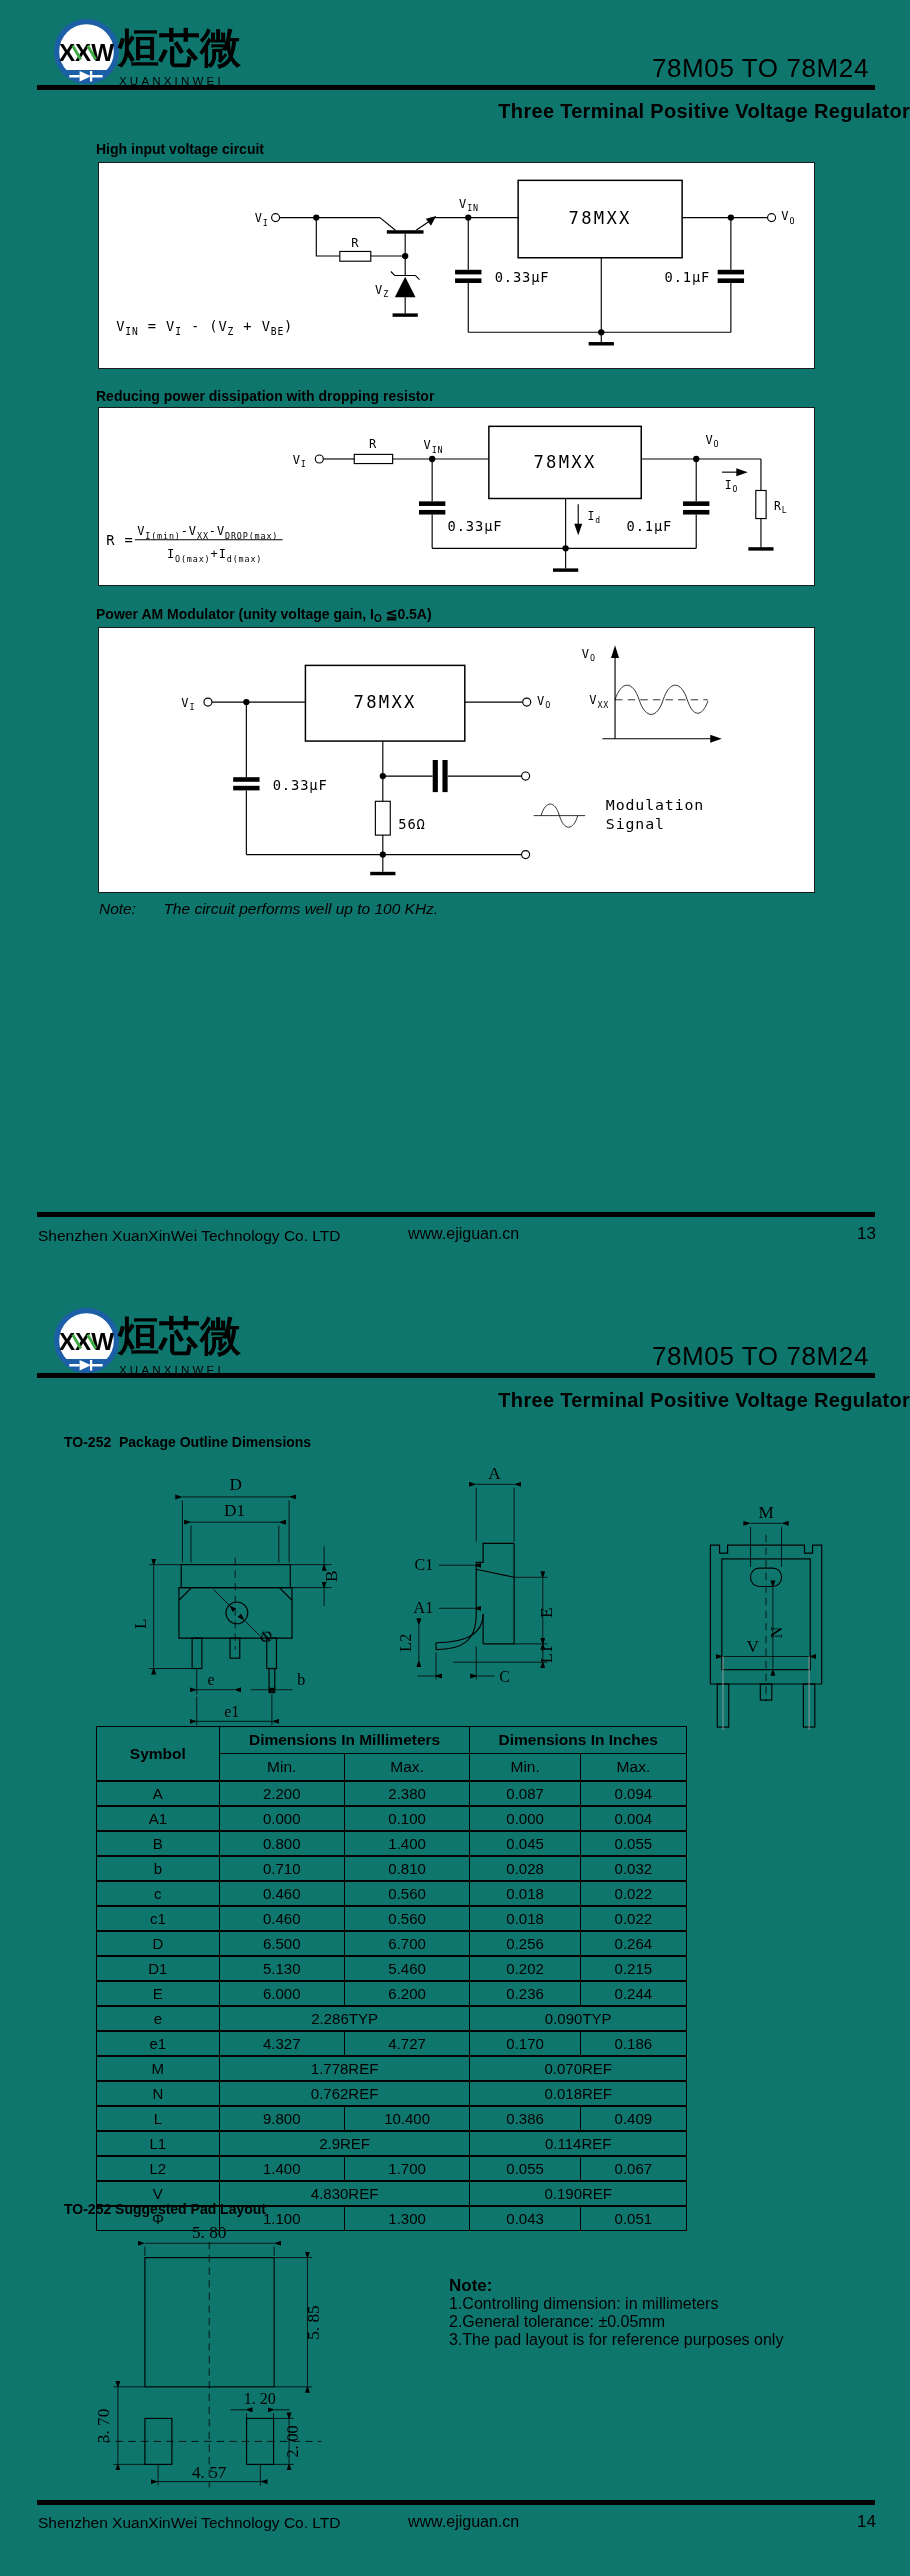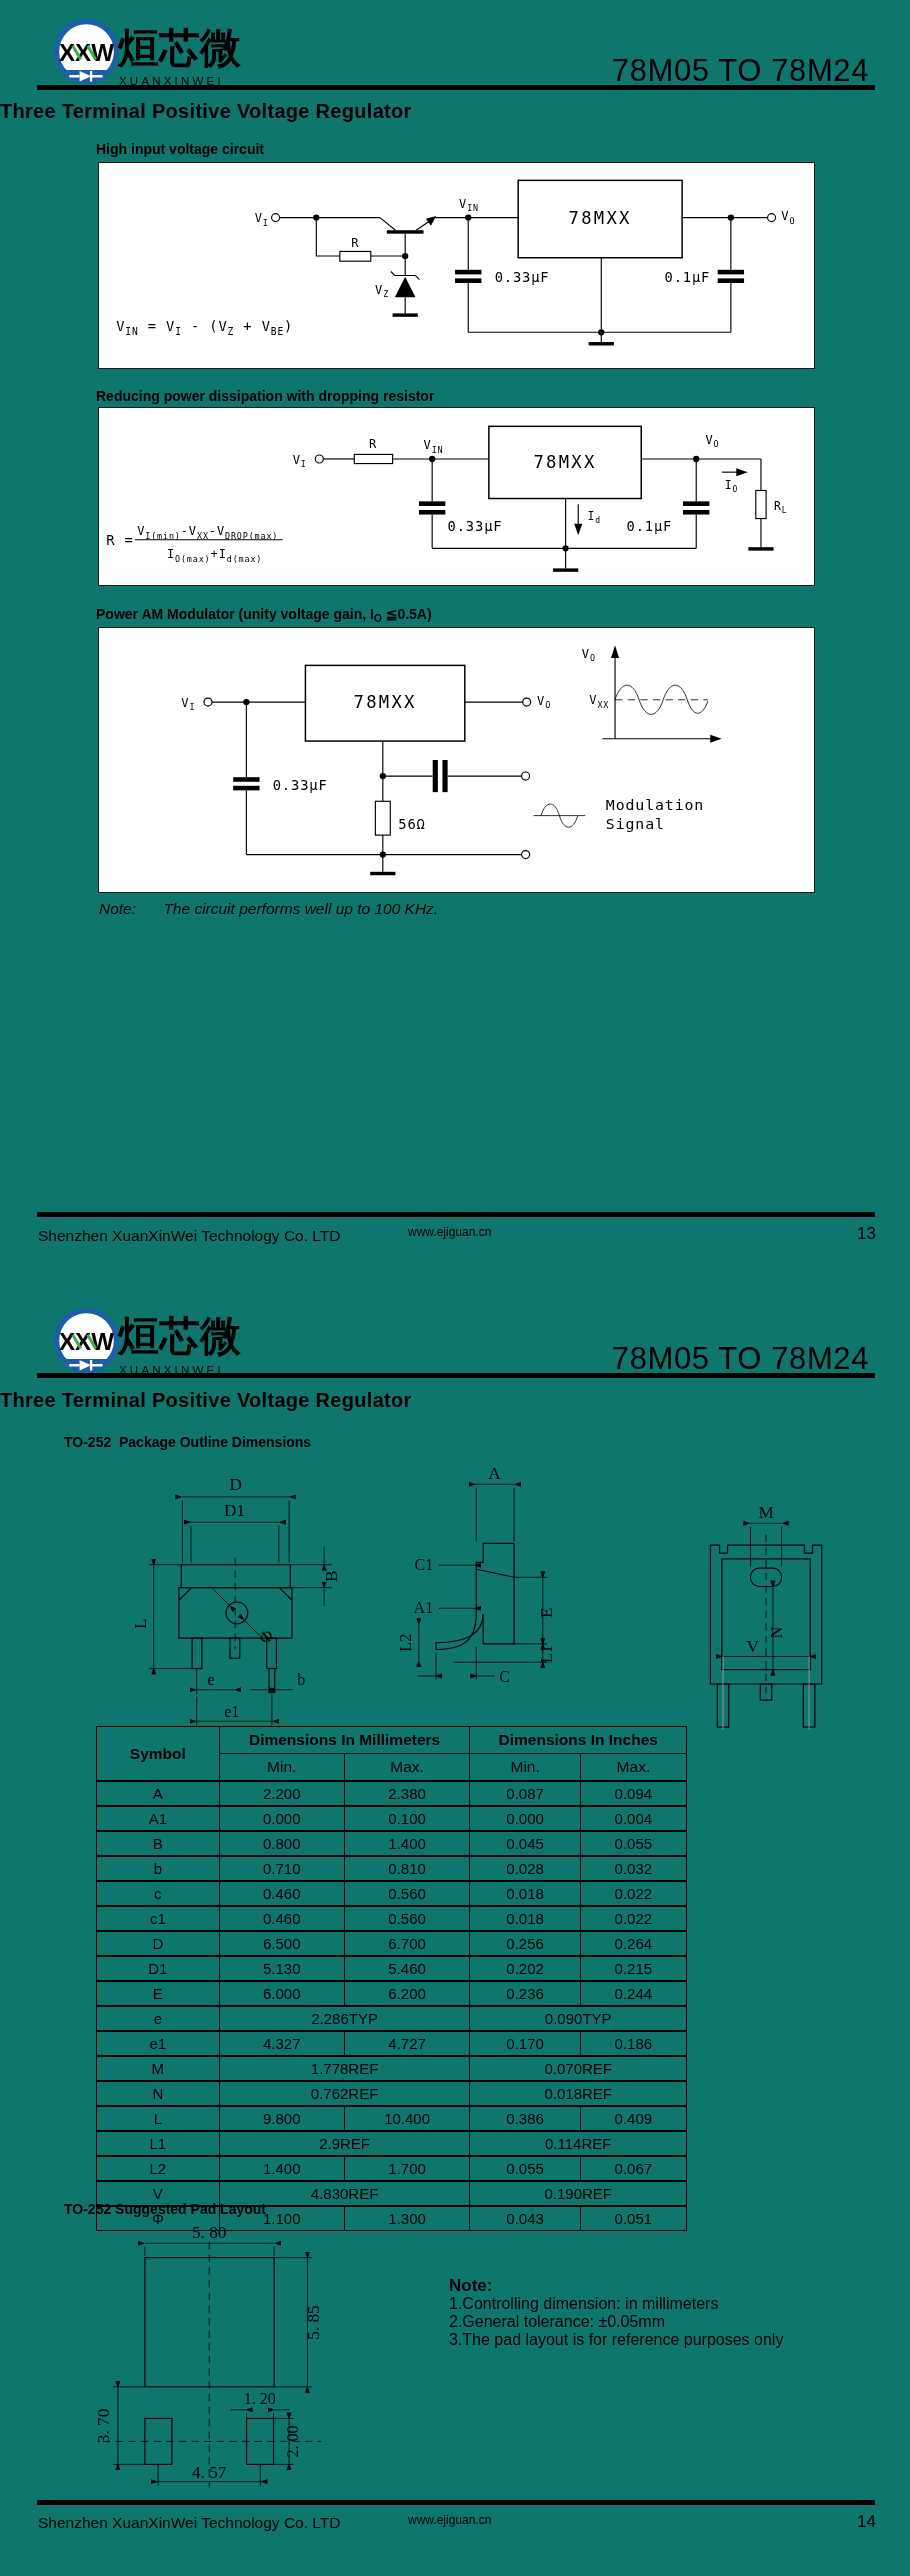--- a/index.html
+++ b/index.html
@@ -1,28 +1,28 @@
 <!DOCTYPE html>
 <html style="font-size:9.2px"><head>
 <meta charset="utf-8">
 <style>
   html,body{margin:0;padding:0;background:#e8e8e8;}
   #root{position:relative;width:910px;height:2576px;background:#0f766e;
         font-family:"Liberation Sans",sans-serif;color:#000;overflow:hidden;}
   .abs{position:absolute;}
   .rule{background:#000;}
-  .doc-title{width:910px;text-align:left;font-size:20px;font-weight:bold;letter-spacing:0.3px;}
+  .doc-title{width:910px;text-align:right;font-size:20px;font-weight:bold;letter-spacing:0.3px;}
   .sec-h{font-size:14px;font-weight:bold;}
-  .part-range{font-size:31px;letter-spacing:0.6px;}
+  .part-range{font-size:26px;letter-spacing:0.6px;}
   .cbox{border:1.7px solid #1a1a1a;background:#fff;}
   .brand-cn{font-size:41px;font-weight:bold;line-height:1;font-family:"DejaVu Sans",sans-serif;}
   .brand-en{font-size:11.5px;letter-spacing:3.2px;font-weight:500;}
   .note-line{font-size:15.5px;font-style:italic;}
   .foot-txt{font-size:15.5px;}
-  .foot-site{font-size:12px;}
+  .foot-site{font-size:16px;}
   .foot-page{font-size:17px;}
   .subt{font-size:0.72em;vertical-align:-2.9px;}
   .notes-blk{font-size:16px;line-height:1;}
   .notes-blk .nt{font-weight:bold;font-size:17px;}
   .notes-blk .ni{margin-top:2px;}
   
   svg{display:block;overflow:visible;}
   svg text{fill:#000;}
   .st{stroke:#000;stroke-width:2;fill:none;}
   .st3{stroke:#000;stroke-width:2.6;fill:none;}

